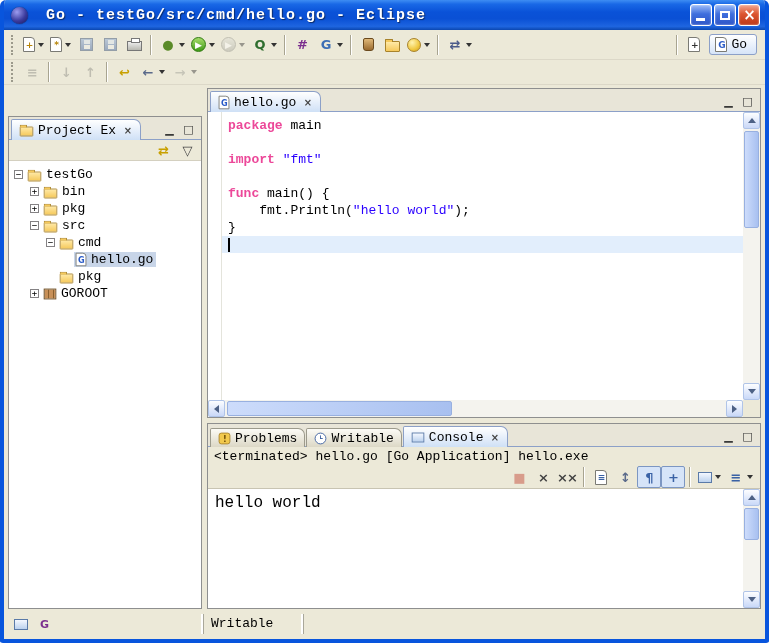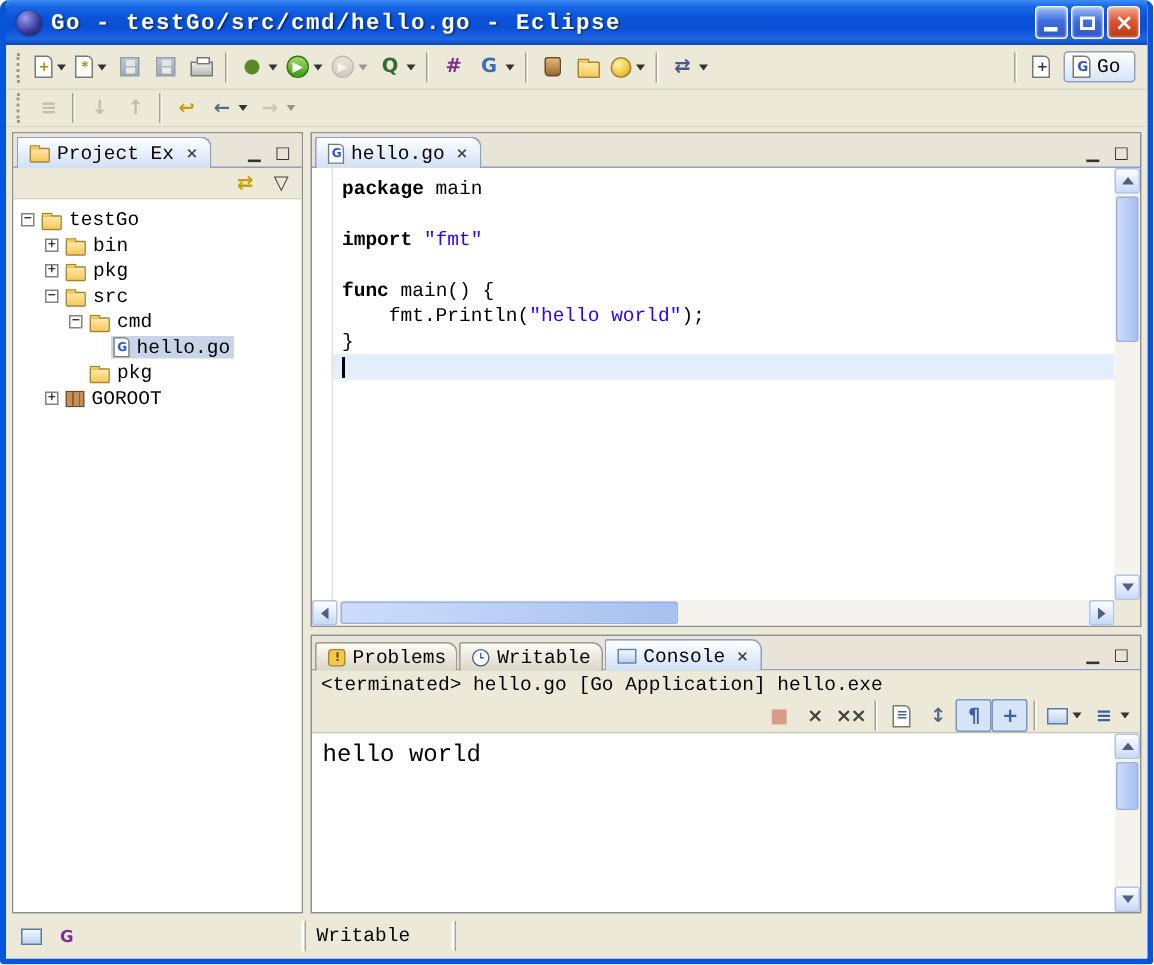--- a/index.html
+++ b/index.html
@@ -7,21 +7,21 @@
   .window{width:769px;height:643px;display:flex;flex-direction:column;
     border-left:4px solid #0855DD;border-right:4px solid #0855DD;border-bottom:4px solid #0855DD;
     background:#ECE9D8;border-radius:6px 6px 3px 3px;overflow:hidden;
     font-family:"Liberation Mono","DejaVu Sans Mono",monospace;}
   
   .titlebar{height:30px;flex:none;display:flex;align-items:center;padding:0 5px 0 7px;
     background:linear-gradient(180deg,#3E8DF3 0%,#1968E6 14%,#0A52D8 40%,#0A50D5 62%,#1E65E0 88%,#0B47B0 100%);}
   .eclipse-logo{width:17px;height:17px;flex:none;border-radius:50%;
     background:radial-gradient(circle at 35% 30%,#9C9CF0,#3A3A9C 55%,#15155A);box-shadow:0 0 1px #012;}
   .title-text{flex:1;color:#FFF;font-weight:bold;font-size:15px;letter-spacing:1px;white-space:nowrap;
-    overflow:hidden;margin-left:6px;text-shadow:1px 1px 1px #0B2A66;}
+    overflow:hidden;margin-left:18px;text-shadow:1px 1px 1px #0B2A66;}
   .winbtn{width:22px;height:22px;flex:none;margin-left:2px;border:1px solid #FFF;border-radius:3px;
     display:flex;align-items:center;justify-content:center;position:relative;
     background:linear-gradient(#9CBCF8,#3E6EDD 45%,#2E56C8);box-shadow:inset 0 0 2px rgba(255,255,255,.7);}
   .winbtn.close{background:linear-gradient(#F2A68E,#DC5530 45%,#BC3818);}
   .glyph-min{position:absolute;left:5px;bottom:4px;width:9px;height:3px;background:#FFF;}
   .glyph-max{width:10px;height:9px;border:2px solid #FFF;}
   .winbtn .icon{color:#FFF;font-weight:bold;font-size:15px;width:auto;height:auto;}
   
   .menubar{height:26px;flex:none;display:flex;align-items:center;padding-left:6px;background:#ECE9D8;
     border-bottom:1px solid #DCD8C8;font-size:14px;}
@@ -58,21 +58,21 @@
   .shp-lib{width:14px;height:12px;border:1px solid #6B4A1E;background:repeating-linear-gradient(90deg,#C89058 0 4px,#8A5F2E 4px 5px);font-size:0;}
   .shp-circle{width:15px;height:15px;border-radius:50%;font-size:9px;letter-spacing:0;}
   .shp-flashlight{width:14px;height:14px;border-radius:50%;background:radial-gradient(circle at 35% 30%,#FFF3B0,#F0C840 60%,#C89A20);border:1px solid #A8832C;font-size:0;}
   .shp-badge{width:13px;height:13px;border-radius:3px;font-size:9px;}
   .shp-clock{width:13px;height:13px;border-radius:50%;background:#FFF;border:1px solid #3A5E9E;position:relative;font-size:0;}
   .shp-clock::before{content:"";position:absolute;left:5px;top:2px;width:1px;height:4px;background:#3A5E9E;}
   .shp-clock::after{content:"";position:absolute;left:5px;top:5px;width:3px;height:1px;background:#3A5E9E;}
   .shp-console{width:14px;height:11px;border:1px solid #5A7AA8;background:linear-gradient(#F4F8FF,#BCD2EE);font-size:0;}
   
   .main{flex:1;min-height:0;display:flex;padding:3px 4px 0 4px;background:#ECE9D8;}
-  .left-col{width:194px;flex:none;display:flex;flex-direction:column;}
+  .left-col{width:194px;flex:none;display:flex;flex-direction:column;margin-top:28px;}
   .sash-v{width:5px;flex:none;}
   .right-col{flex:1;min-width:0;display:flex;flex-direction:column;}
   .sash-h{height:5px;flex:none;}
   .panel{border:1px solid #8E8F8F;background:#FFF;display:flex;flex-direction:column;min-height:0;}
   .editor-panel{height:330px;flex:none;}
   .console-panel{flex:1;}
   .pe-panel{flex:1;}
   
   .tabrow{height:23px;flex:none;display:flex;align-items:flex-end;background:#E8E5D8;border-bottom:1px solid #8CA0C8;padding-left:2px;}
   .tab{height:21px;padding:0 7px;display:inline-flex;align-items:center;gap:4px;font-size:13px;margin-right:1px;
@@ -95,21 +95,21 @@
   .tree-indent{flex:none;display:inline-block;}
   .tree-node{display:inline-flex;align-items:center;gap:4px;padding:0 3px 0 1px;}
   .tree-node.selected{background:#C8D5E8;}
   .tree-node .icon{transform:scale(.9);}
   
   .editor-body{flex:1;display:flex;min-height:0;}
   .ruler{width:14px;flex:none;background:#FFFFFF;border-right:1px solid #E4E4DC;}
   .code-area{flex:1;min-width:0;padding-top:5px;overflow:hidden;font-size:13px;}
   .code-line{min-height:17px;line-height:17px;white-space:pre;padding-left:6px;}
   .code-line.current{background:#E2EEFC;}
-  .tok-kw{color:#000000;font-weight:bold;}
+  .tok-kw{color:#ec4899;font-weight:bold;}
   .tok-str{color:#2A00FF;}
   .tok-pl{color:#000;}
   .cursor{display:inline-block;width:2px;height:14px;background:#000;vertical-align:middle;}
   .hscroll-row{height:17px;flex:none;display:flex;}
   .sb-corner{width:17px;flex:none;background:#ECE9D8;}
   
   .sb{display:flex;background:#F4F3EE;flex:none;}
   .sb.v{flex-direction:column;width:17px;}
   .sb.h{flex-direction:row;flex:1;height:17px;}
   .sb-btn{width:17px;height:17px;flex:none;background:linear-gradient(#FDFEFF,#C9D8F8);border:1px solid #B0C4E8;

